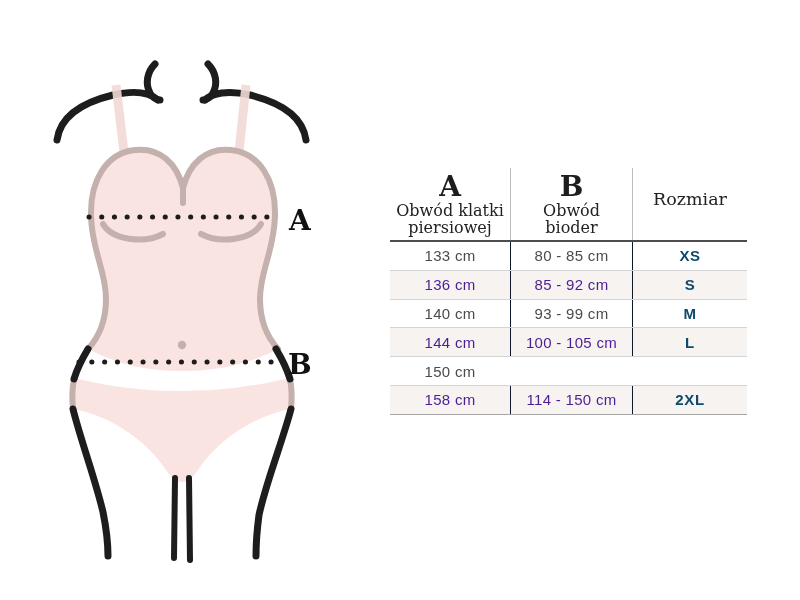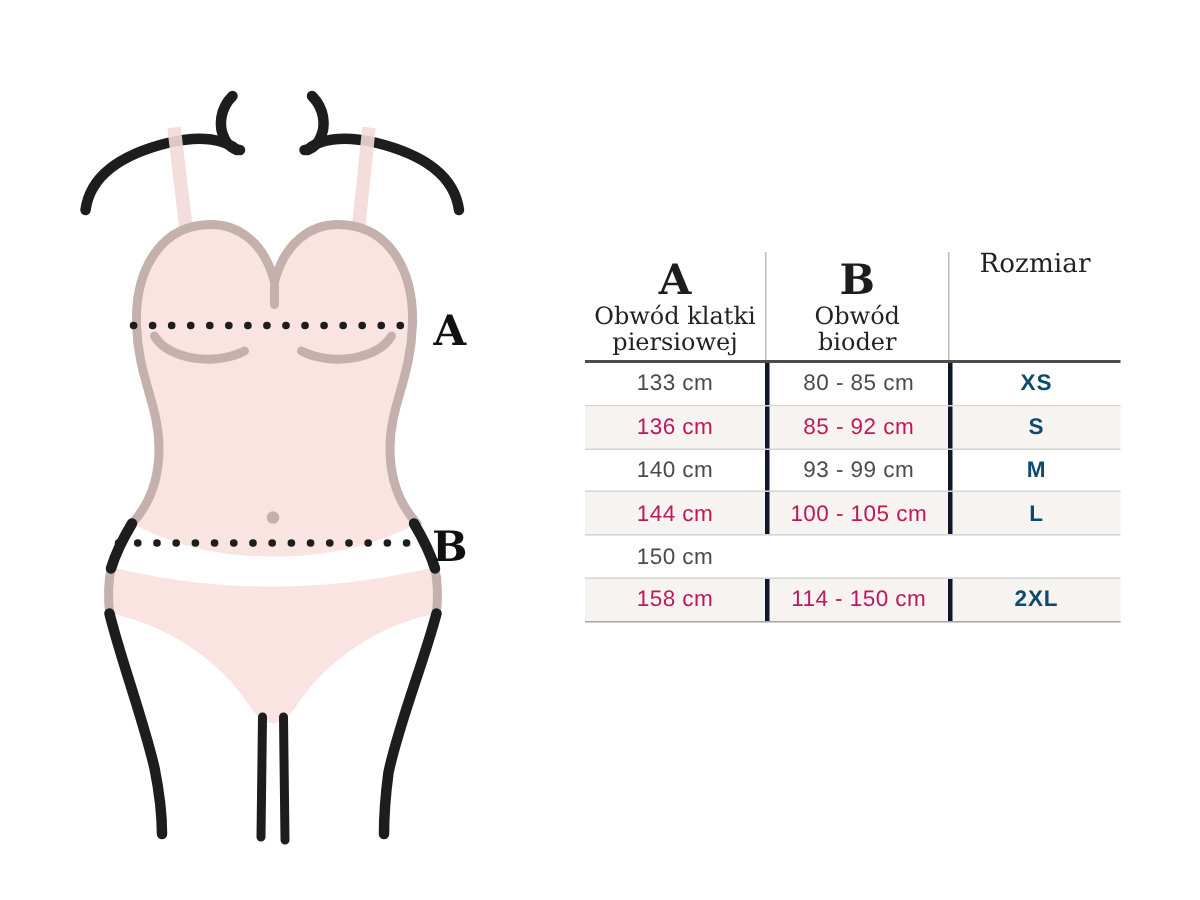--- a/index.html
+++ b/index.html
@@ -13,30 +13,30 @@
   .table{position:absolute;left:390px;top:168px;width:357px;}
   .thead{display:grid;grid-template-columns:120px 122px 115px;height:72px;
          border-bottom:2px solid #4d4d4d;}
   .th{box-sizing:border-box;text-align:center;display:flex;flex-direction:column;
       align-items:center;justify-content:flex-start;}
   .th:nth-child(2),.th:nth-child(3){border-left:1px solid #bdbdbd;}
   .letter{font-family:"DejaVu Serif","Liberation Serif",serif;font-weight:bold;
           font-size:28px;line-height:30px;color:#1d1d1d;margin-top:4px;}
   .sub{font-family:"DejaVu Serif","Liberation Serif",serif;font-size:16px;
        line-height:17px;color:#222;}
-  .th.rozmiar{justify-content:flex-start;padding-bottom:9px;}
+  .th.rozmiar{justify-content:center;padding-bottom:9px;}
   .th.rozmiar .sub{font-size:17.5px;}
   .tr{display:grid;grid-template-columns:120px 122px 115px;height:27.8px;
       border-bottom:1px solid #d4d4d4;text-align:center;}
   .tr:last-child{border-bottom:1px solid #a6a6a6;}
   .tr.alt{background:#f7f3f1;}
   .td{box-sizing:border-box;display:flex;align-items:center;justify-content:center;
       font-size:15px;color:#4b4b4b;letter-spacing:.3px;}
-  .td:nth-child(2),.td:nth-child(3){border-left:3px solid #0f172a;}
-  .tr.alt .td.val{color:#be185d;}
+  .td:nth-child(2),.td:nth-child(3){border-left:1px solid #0f172a;}
+  .tr.alt .td.val{color:#4c1d95;}
   .td.size{font-weight:bold;color:#0c4a6e;letter-spacing:.6px;}
   
   .diagram{position:absolute;left:0;top:0;}
   .measure-label{font-family:"DejaVu Serif","Liberation Serif",serif;
                  font-weight:bold;font-size:28px;fill:#111;}
 </style>
 </head>
 <body>
 
 <div id="stage">

